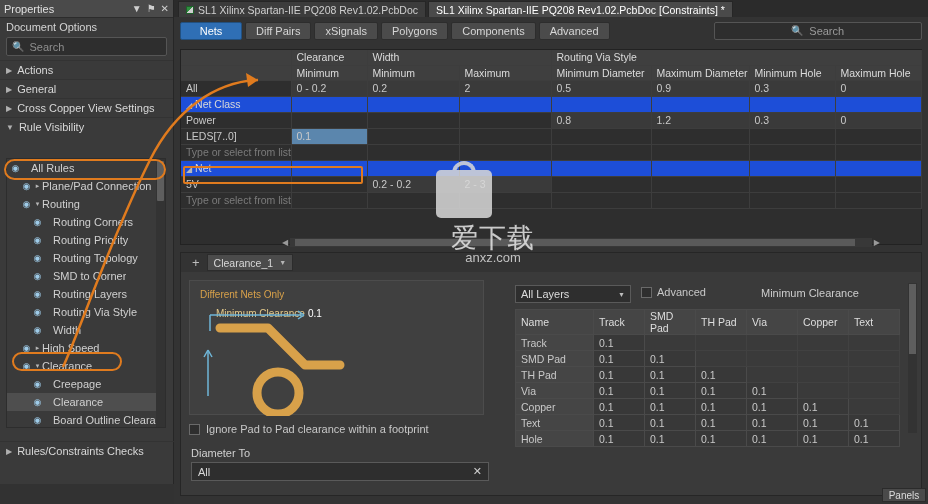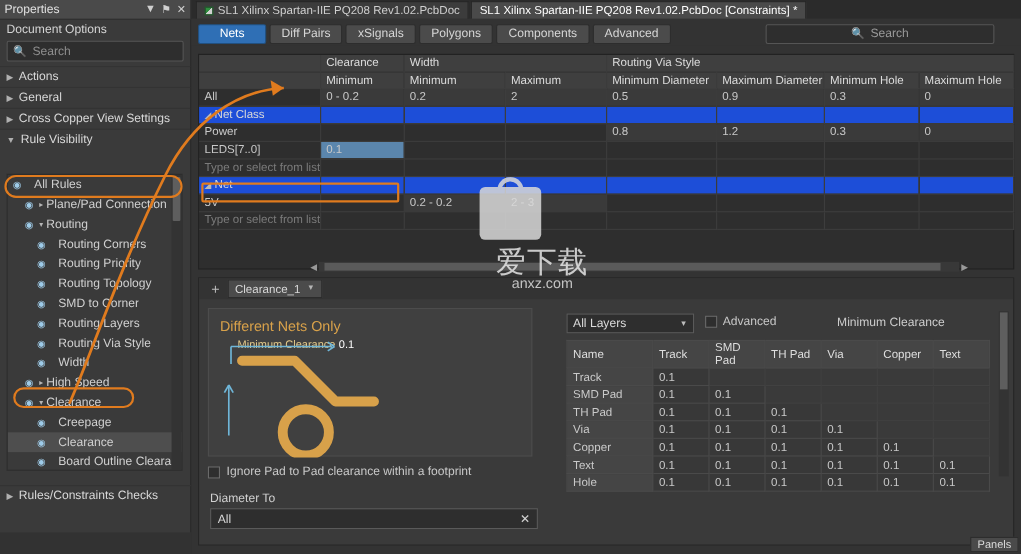--- a/index.html
+++ b/index.html
@@ -81,21 +81,21 @@
     border: 1px solid #262626; border-bottom: none; margin-right: 2px;
   }
   .doc-tab.active { background: #4a4a4a; color: #fff; }
   .doc-tab .sq {
     width: 8px; height: 8px; margin-right: 4px;
     background: linear-gradient(135deg,#2f8f3f 50%, #d0d0d0 50%);
     border: 1px solid #1f5f2a; flex: none;
   }
 
   #mode-bar {
-    height: 24px; display: flex; align-items: center; padding: 3px 24px 0 6px;
+    height: 24px; display: flex; align-items: center; padding: 3px 6px 0 6px;
     background: #333;
   }
   .mode-btn {
     height: 18px; min-width: 62px; padding: 0 10px; margin-right: 3px;
     background: #4b4b4b; border: 1px solid #2d2d2d; color: #d6d6d6;
     font-size: 11px; display: flex; align-items: center; justify-content: center;
     border-radius: 2px;
   }
   .mode-btn.active { background: #2f6fb5; border-color: #22507f; color: #fff; }
   .top-search {
@@ -145,21 +145,21 @@
   .rule-tab {
     height: 17px; display: flex; align-items: center; padding: 0 6px;
     background: #4b4b4b; border: 1px solid #2c2c2c; color: #d8d8d8; font-size: 10.5px;
   }
   .rule-tab .caret { margin-left: 6px; font-size: 7px; color: #b5b5b5; }
 
   #diagram {
     position: absolute; left: 8px; top: 27px; width: 295px; height: 135px;
     background: #404040; border: 1px solid #4c4c4c;
   }
-  .dg-title { position: absolute; left: 10px; top: 8px; color: #d8a14a; font-size: 13px; }
+  .dg-title { position: absolute; left: 10px; top: 8px; color: #d8a14a; font-size: 10px; }
   .dg-min { position: absolute; left: 26px; top: 27px; color: #e3c98a; font-size: 10px; }
   .dg-val { position: absolute; left: 118px; top: 27px; color: #ffffff; font-size: 10px; }
   .dg-text {
     position: absolute; left: 160px; top: 32px; width: 128px; color: #d6d6d6;
     font-size: 9.5px; line-height: 11px;
   }
   #ignore-row {
     position: absolute; left: 8px; top: 170px; display: flex; align-items: center; gap: 6px;
   }
   .chk { width: 11px; height: 11px; background: #2e2e2e; border: 1px solid #6a6a6a; }

